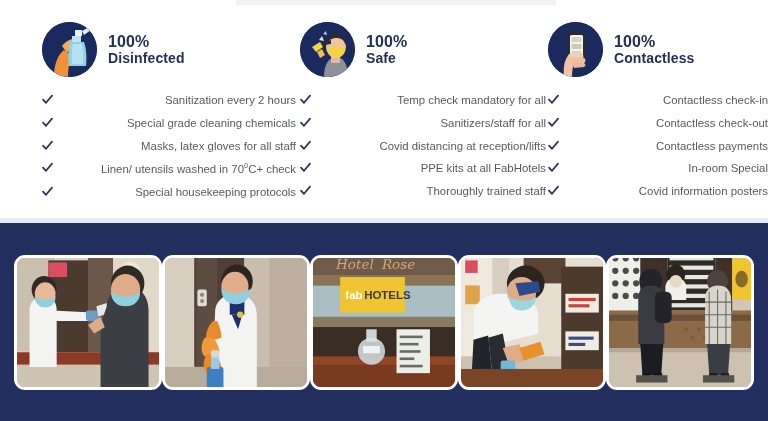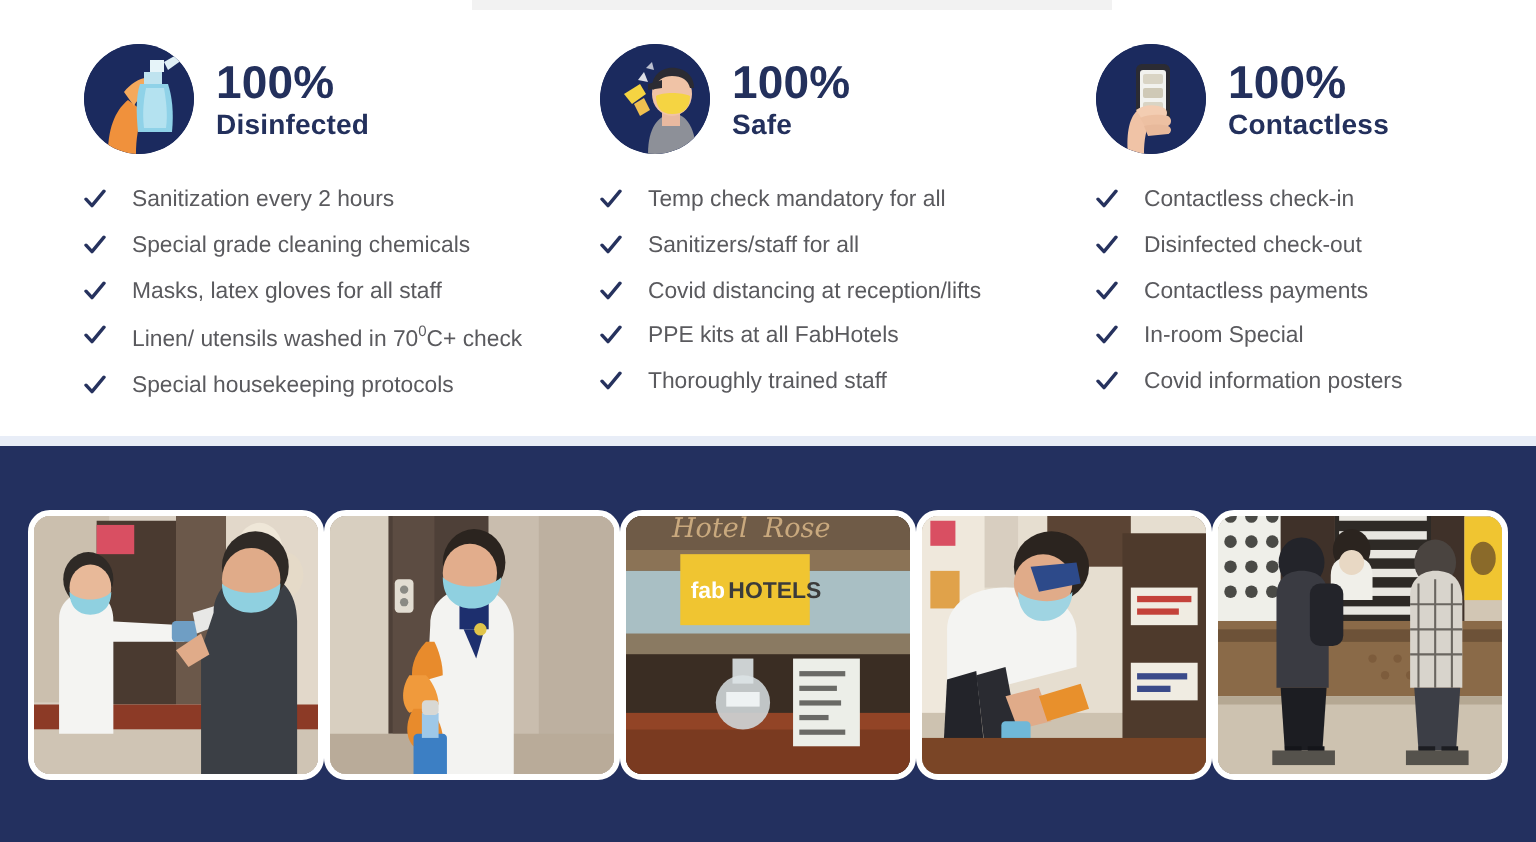--- a/index.html
+++ b/index.html
@@ -64,21 +64,21 @@
     position: relative;
     overflow: hidden;
   }
   .badge svg { display: block; width: 100%; height: 100%; }
 
   .head-text {
     line-height: 1.12;
     color: #23305c;
   }
   .head-pct {
-    font-size: 23px;
+    font-size: 16px;
     font-weight: bold;
     letter-spacing: .1px;
   }
   .head-word {
     font-size: 14px;
     font-weight: bold;
     letter-spacing: .1px;
   }
 
   ul.checklist {
@@ -88,20 +88,21 @@
   }
   ul.checklist li {
     display: flex;
     align-items: flex-start;
     gap: 13px;
     margin-bottom: 8.5px;
     color: #5a5a5e;
     font-size: 11.4px;
     line-height: 1.25;
     white-space: nowrap;
+    justify-content: space-between;
   }
   .tick {
     flex: 0 0 auto;
     width: 11px;
     height: 11px;
     margin-top: 1px;
     color: #26325e;
   }
   .tick svg { display: block; }
   .item-text sup {
@@ -302,21 +303,21 @@
               </svg>
             </span>
           <span class="item-text">Contactless check-in</span>
         </li>
         <li>
           <span class="tick">
               <svg width="11" height="11" viewBox="0 0 11 11">
                 <path d="M1 5.6 L4 8.8 L10 1.6" stroke="currentColor" stroke-width="1.7" fill="none" stroke-linecap="round" stroke-linejoin="round"></path>
               </svg>
             </span>
-          <span class="item-text">Disinfected check-out</span>
+          <span class="item-text">Contactless check-out</span>
         </li>
         <li>
           <span class="tick">
               <svg width="11" height="11" viewBox="0 0 11 11">
                 <path d="M1 5.6 L4 8.8 L10 1.6" stroke="currentColor" stroke-width="1.7" fill="none" stroke-linecap="round" stroke-linejoin="round"></path>
               </svg>
             </span>
           <span class="item-text">Contactless payments</span>
         </li>
         <li>

